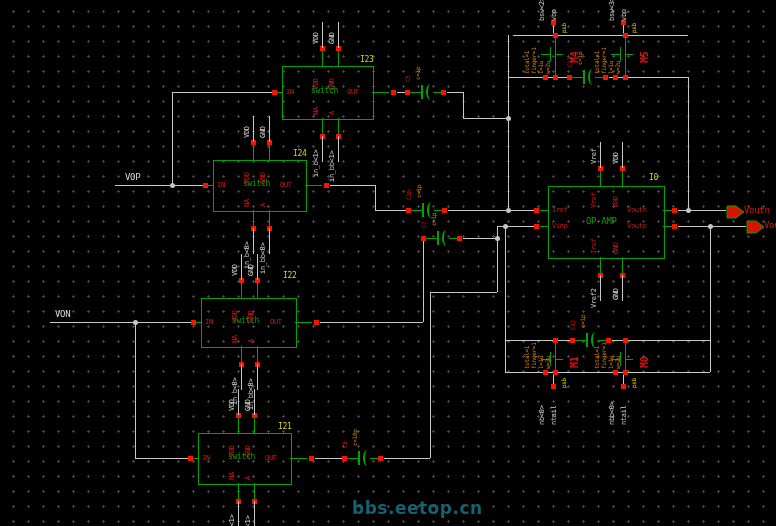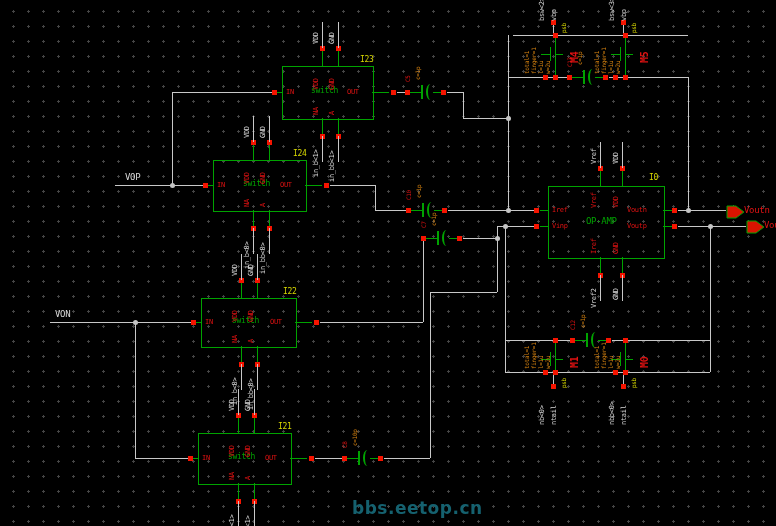--- a/index.html
+++ b/index.html
@@ -124,21 +124,21 @@
     <div class="abs" style="left: 267px; top: 140px; width: 5px; height: 5px; background: rgb(245, 20, 0);"></div>
     <div class="abs" style="left: 269px; top: 116px; width: 1px; height: 26px; background: rgb(200, 200, 200);"></div>
     <div class="lbl v" style="left: 267px; top: 130px; color: rgb(216, 216, 216); font-size: 7px;">GND</div>
     <div class="lbl v" style="left: 267px; top: 176px; color: rgb(224, 18, 18); font-size: 7px;">GND</div>
     <div class="abs" style="left: 269px; top: 210px; width: 1px; height: 18px; background: rgb(0, 163, 0);"></div>
     <div class="abs" style="left: 267px; top: 226px; width: 5px; height: 5px; background: rgb(245, 20, 0);"></div>
     <div class="abs" style="left: 269px; top: 228px; width: 1px; height: 26px; background: rgb(200, 200, 200);"></div>
     <div class="lbl v" style="left: 267px; top: 199px; color: rgb(224, 18, 18); font-size: 7px;">A</div>
     <div class="lbl v" style="left: 267px; top: 265.6px; color: rgb(216, 216, 216); font-size: 7px;">in_bb&lt;0&gt;</div>
     <div class="cbox" style="left: 201px; top: 298px; width: 94px; height: 48px; border: 1px solid rgb(0, 163, 0);"></div>
-    <div class="lbl" style="left: 283px; top: 288px; color: rgb(216, 216, 0); font-size: 8px;">I22</div>
+    <div class="lbl" style="left: 283px; top: 272px; color: rgb(216, 216, 0); font-size: 8px;">I22</div>
     <div class="lbl" style="left: 232px; top: 317px; color: rgb(0, 163, 0); font-size: 8px;">switch</div>
     <div class="lbl" style="left: 205px; top: 318px; color: rgb(224, 18, 18); font-size: 7px;">IN</div>
     <div class="lbl" style="left: 270px; top: 318px; color: rgb(224, 18, 18); font-size: 7px;">OUT</div>
     <div class="abs" style="left: 195px; top: 322px; width: 6px; height: 1px; background: rgb(0, 163, 0);"></div>
     <div class="abs" style="left: 191px; top: 320px; width: 5px; height: 5px; background: rgb(245, 20, 0);"></div>
     <div class="abs" style="left: 295px; top: 322px; width: 17px; height: 1px; background: rgb(0, 163, 0);"></div>
     <div class="abs" style="left: 314px; top: 320px; width: 5px; height: 5px; background: rgb(245, 20, 0);"></div>
     <div class="abs" style="left: 241px; top: 280px; width: 1px; height: 18px; background: rgb(0, 163, 0);"></div>
     <div class="abs" style="left: 239px; top: 278px; width: 5px; height: 5px; background: rgb(245, 20, 0);"></div>
     <div class="abs" style="left: 241px; top: 254px; width: 1px; height: 26px; background: rgb(200, 200, 200);"></div>

